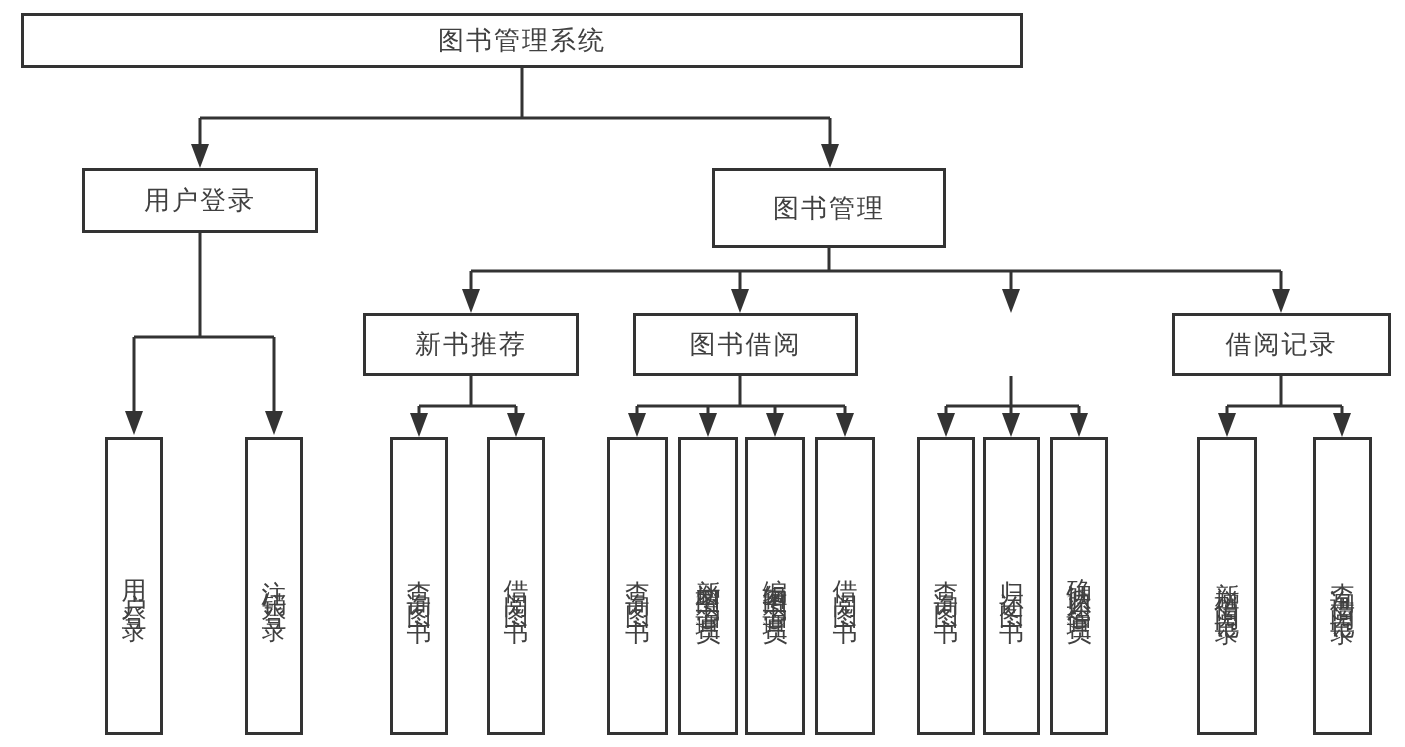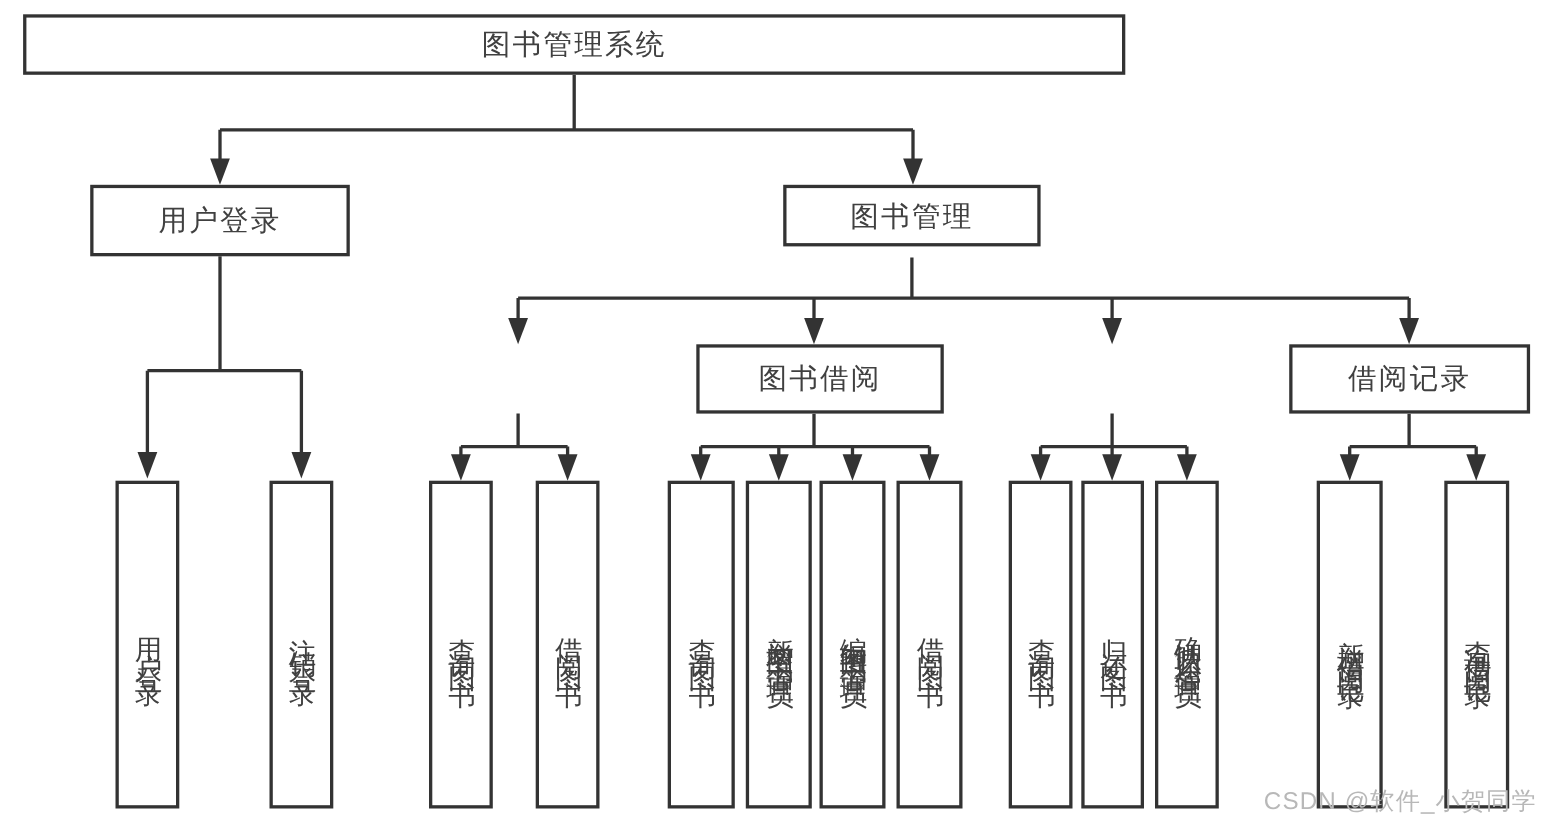--- a/index.html
+++ b/index.html
@@ -38,21 +38,21 @@
     justify-content: center;
     color: #404040;
   }
   .hnode {
     font-size: 26px;
     letter-spacing: 2px;
     white-space: nowrap;
   }
   .node-root   { left: 21px;   top: 13px;  width: 1002px; height: 55px; }
   .node-l2-0   { left: 82px;   top: 168px; width: 236px;  height: 65px; }
-  .node-l2-1   { left: 712px;  top: 168px; width: 234px;  height: 56px; font-family: Liberation Mono, monospace; }
+  .node-l2-1   { left: 712px;  top: 168px; width: 234px;  height: 80px; font-family: Liberation Mono, monospace; }
   .node-l3-0   { left: 363px;  top: 313px; width: 216px;  height: 63px; }
   .node-l3-1   { left: 633px;  top: 313px; width: 225px;  height: 63px; }
   .node-l3-2   { left: 903px;  top: 313px; width: 214px;  height: 63px; }
   .node-l3-3   { left: 1172px; top: 313px; width: 219px;  height: 63px; }
   .vnode {
     top: 437px;
     height: 298px;
   }
   .vlabel {
     writing-mode: vertical-rl;
@@ -129,20 +129,23 @@
     <span>图书管理系统</span>
   </div>
 
   <div class="hnode node-l2-0">
     <span>用户登录</span>
   </div>
   <div class="hnode node-l2-1">
     <span>图书管理</span>
   </div>
 
+  <div class="hnode node-l3-0">
+    <span>新书推荐</span>
+  </div>
   <div class="hnode node-l3-1">
     <span>图书借阅</span>
   </div>
   <div class="hnode node-l3-3">
     <span>借阅记录</span>
   </div>
 
   <div class="vnode leaf-0">
     <span class="vlabel ls-s">用户登录</span>
   </div>
@@ -176,15 +179,14 @@
   <div class="vnode leaf-10">
     <span class="vlabel ls-l">确认归还（管理员）</span>
   </div>
   <div class="vnode leaf-11">
     <span class="vlabel ls-m">新增借阅记录</span>
   </div>
   <div class="vnode leaf-12">
     <span class="vlabel ls-m">查询借阅记录</span>
   </div>
 
-  <div class="watermark">CSDN @软件_小贺同学</div>
 
 </div>
 
 </body></html>

